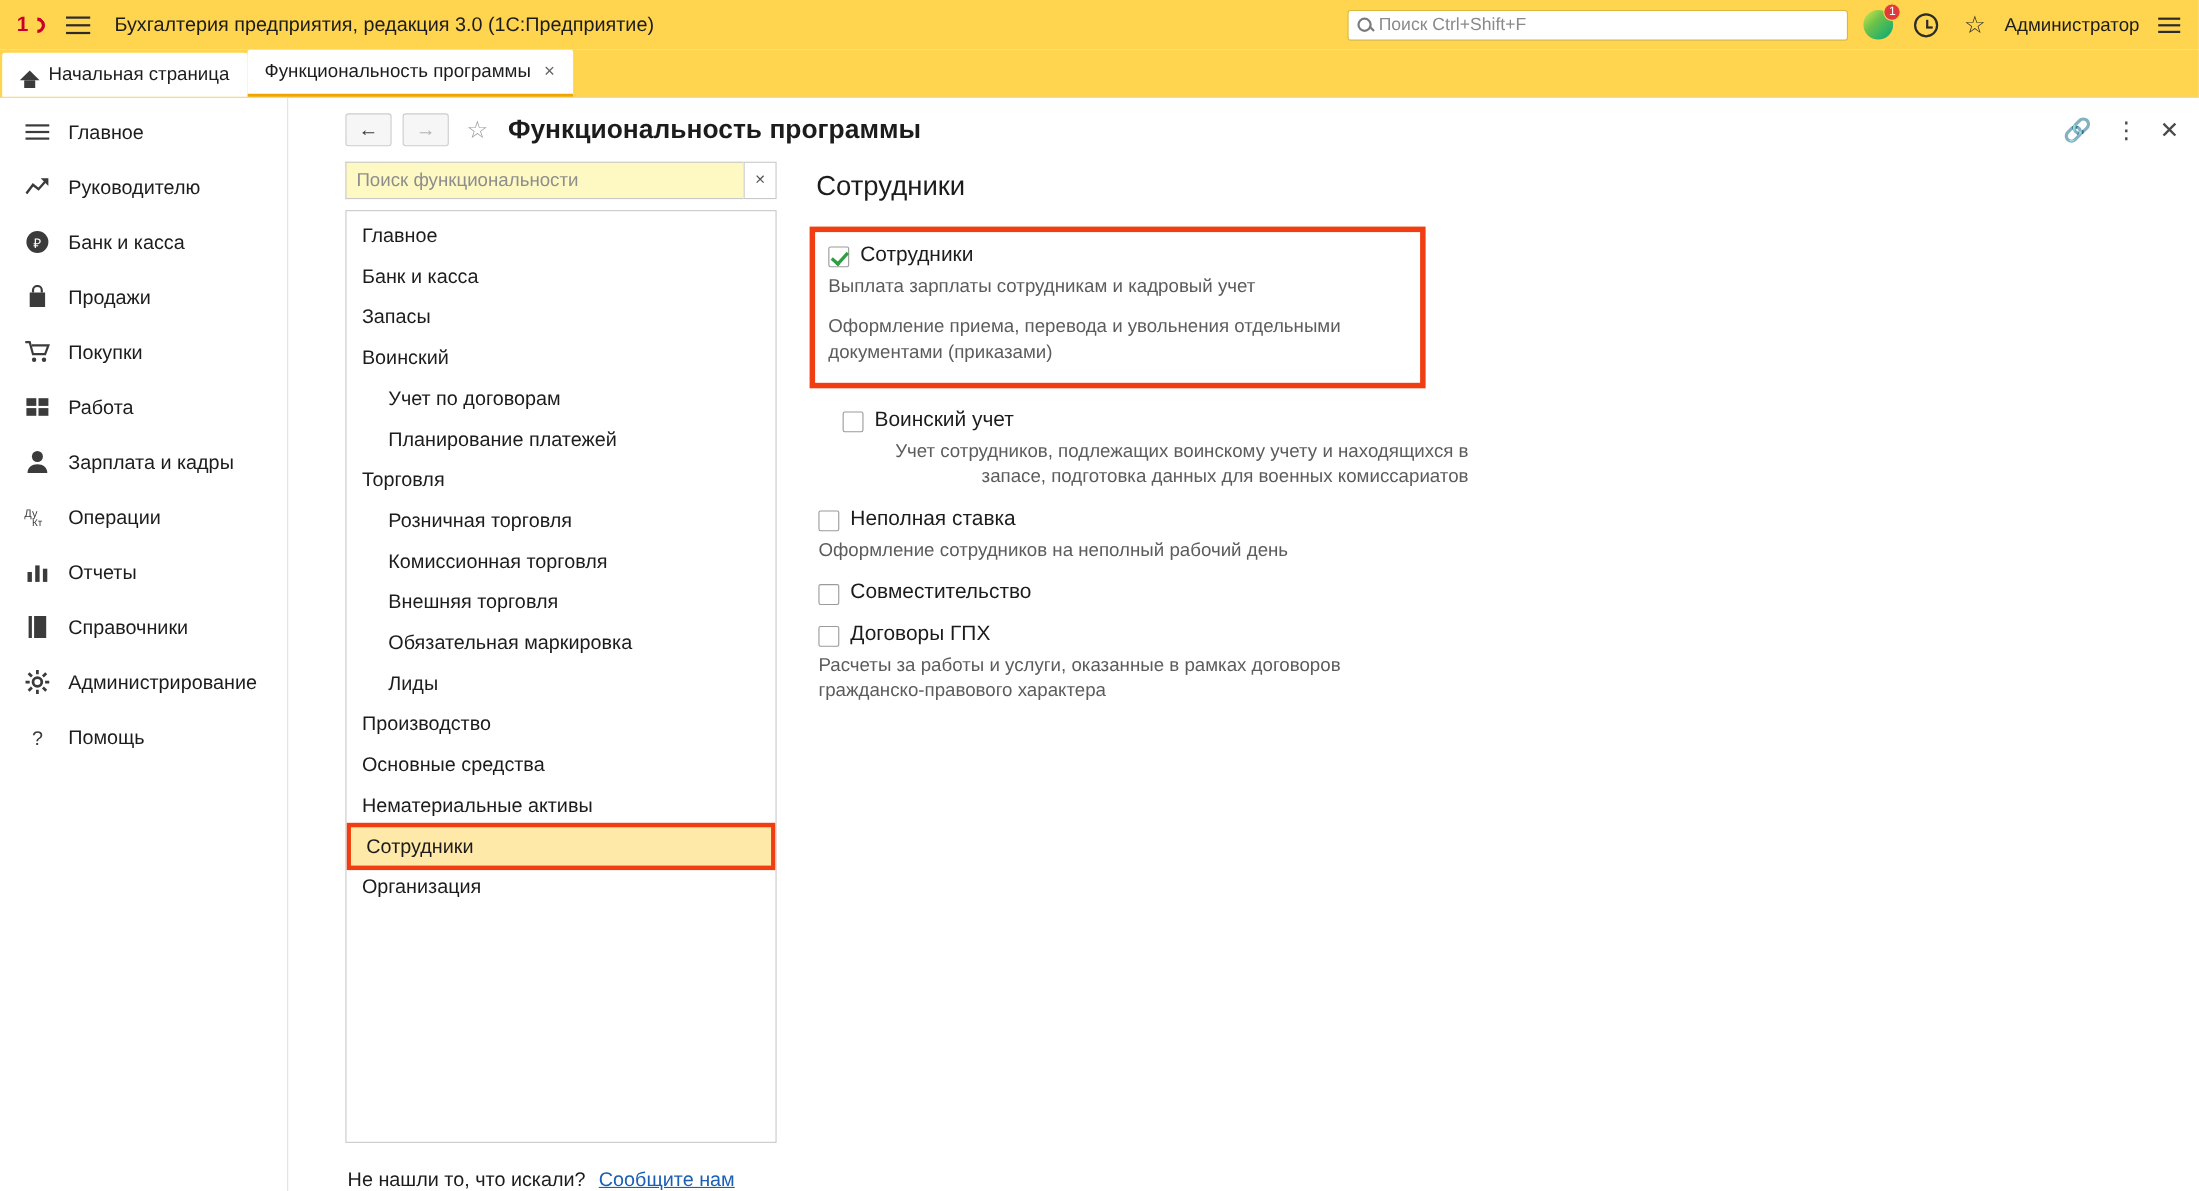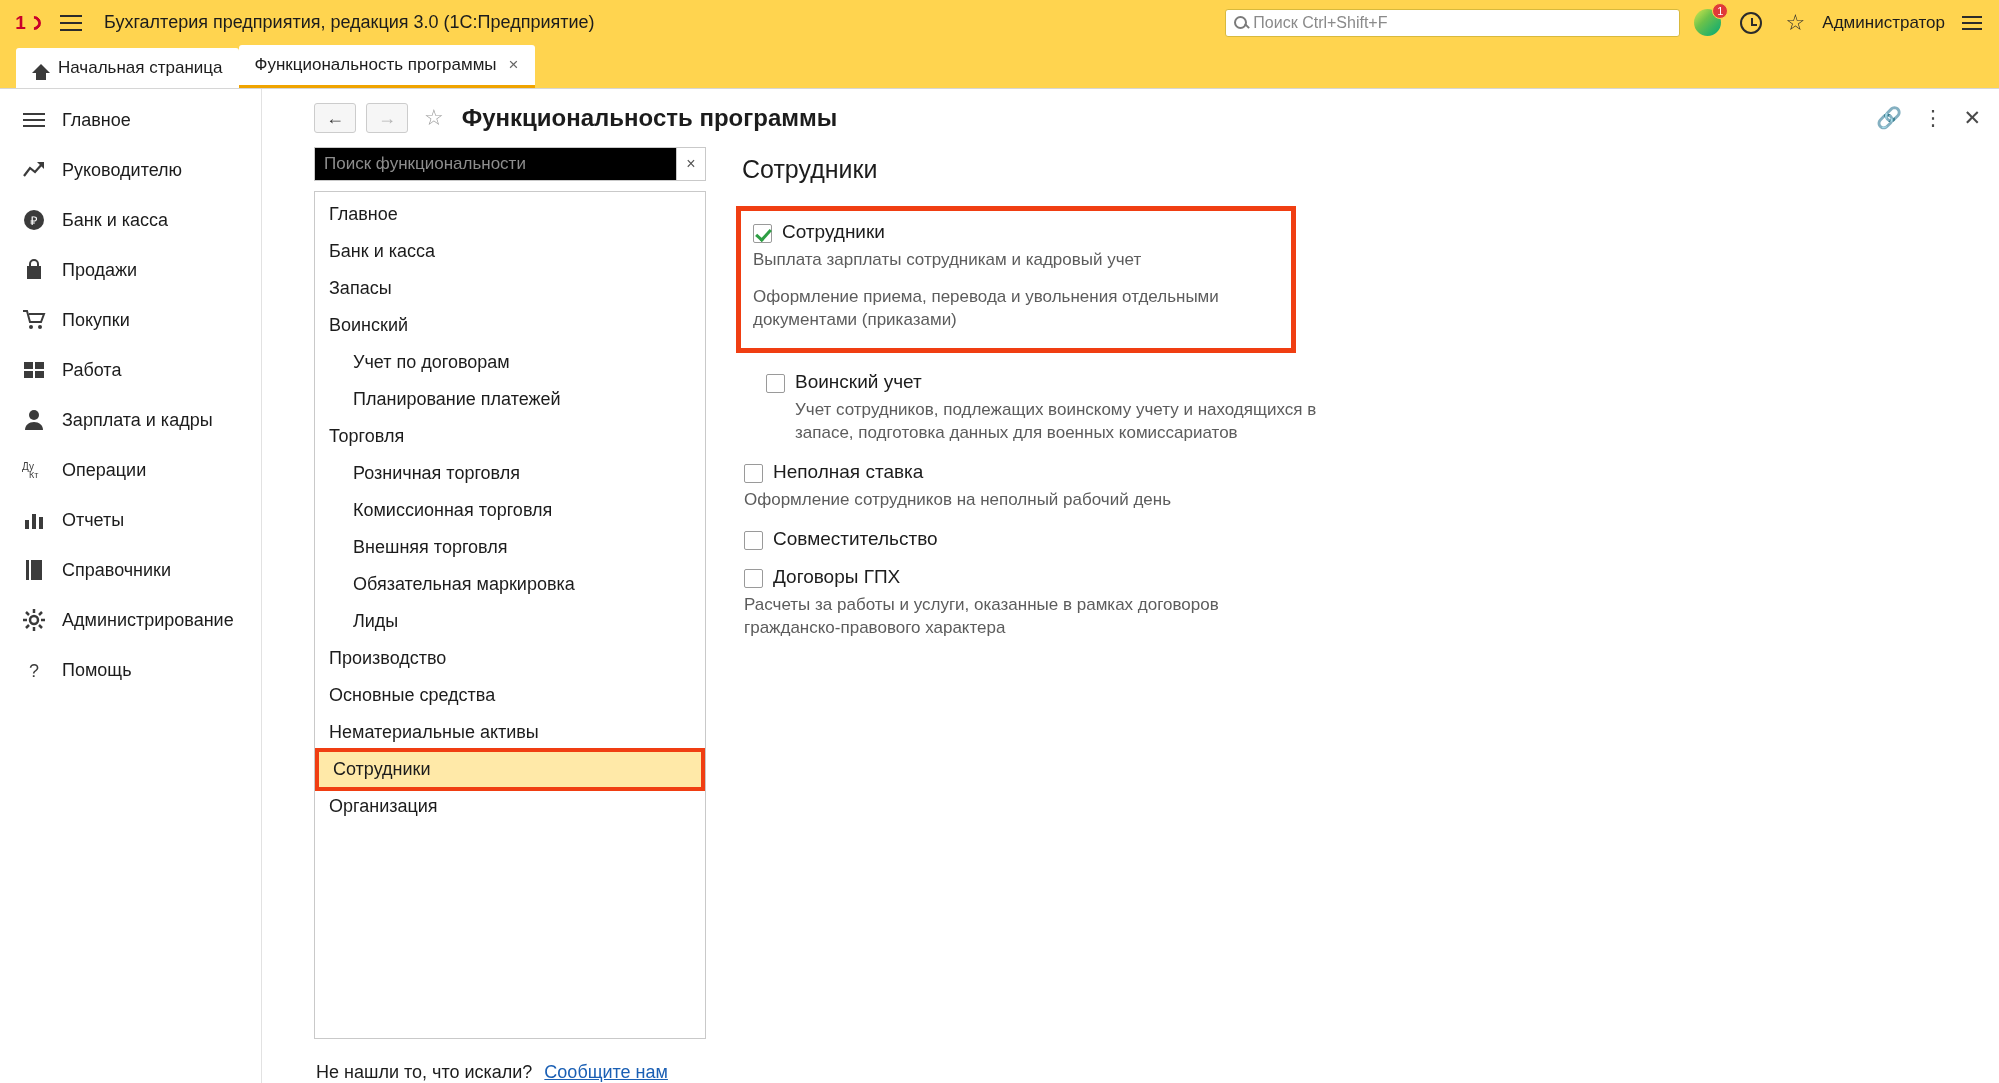--- a/index.html
+++ b/index.html
@@ -97,21 +97,21 @@
   .user-name { font-size: 17px; color:#1c1c1c; white-space: nowrap; }
   .burger-right { display:flex; flex-direction:column; gap:4px; }
   .burger-right span { display:block; width:20px; height:2px; background:#2b2b2b; }
 
   
   .tabstrip {
     height: 44px;
     background: #ffd44f;
     display: flex;
     align-items: flex-end;
-    padding-left: 16px;
+    padding-left: 2px;
     border-bottom: 1px solid #d6d6d6;
   }
   .tab {
     height: 40px;
     display: flex; align-items: center; gap: 8px;
     padding: 0 16px;
     font-size: 17px;
     cursor: pointer;
     border-top-left-radius: 3px; border-top-right-radius: 3px;
   }
@@ -192,21 +192,21 @@
   
   .listcol { width: 392px; flex: none; display:flex; flex-direction: column; }
   .searchrow {
     display: flex; align-items: center;
     height: 34px; margin-bottom: 10px;
   }
   .search-inp {
     flex: 1; height: 34px;
     border: 1px solid #c9c9c9; border-right: none;
     padding: 0 9px; font-size: 17px; color: #8d8d8d;
-    background:#000000;
+    background:#fef9c3;
     display:flex; align-items:center;
   }
   .search-clear {
     width: 30px; height: 34px; border: 1px solid #c9c9c9;
     background:#fff; display:flex; align-items:center; justify-content:center;
     color:#555; font-size:16px; cursor:pointer;
   }
   .listbox {
     border: 1px solid #c9c9c9;
     flex: 1;
@@ -513,21 +513,21 @@
           </div>
           <div class="desc">Выплата зарплаты сотрудникам и кадровый учет</div>
 
           <div class="sub-block">
             <div class="desc">Оформление приема, перевода и увольнения отдельными документами (приказами)</div>
           </div>
         </div>
 
         <div style="margin-top:18px; margin-left:4px;">
 
-          <div class="blk" style="margin-left:30px;">
+          <div class="blk" style="margin-left:30px;text-align:right;">
             <div class="cbrow">
               <span class="cb"></span>
               <span class="cblabel">Воинский учет</span>
             </div>
             <div class="desc" style="margin-left:29px;">Учет сотрудников, подлежащих воинскому учету и находящихся в запасе, подготовка данных для военных комиссариатов</div>
           </div>
 
           <div class="blk" style="margin-left:8px;">
             <div class="cbrow">
               <span class="cb"></span>

